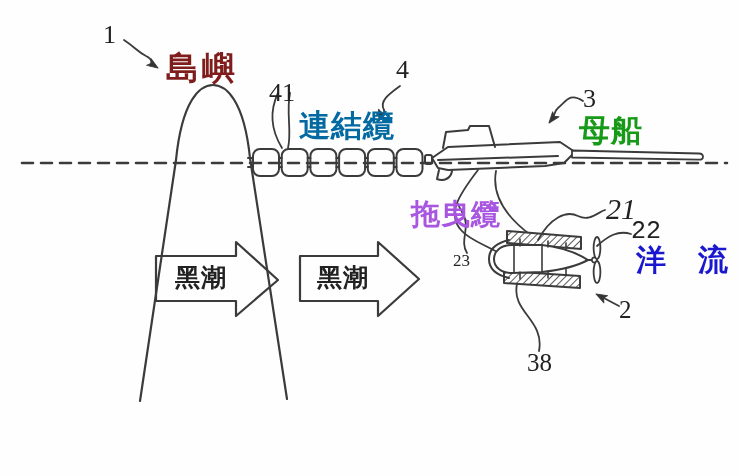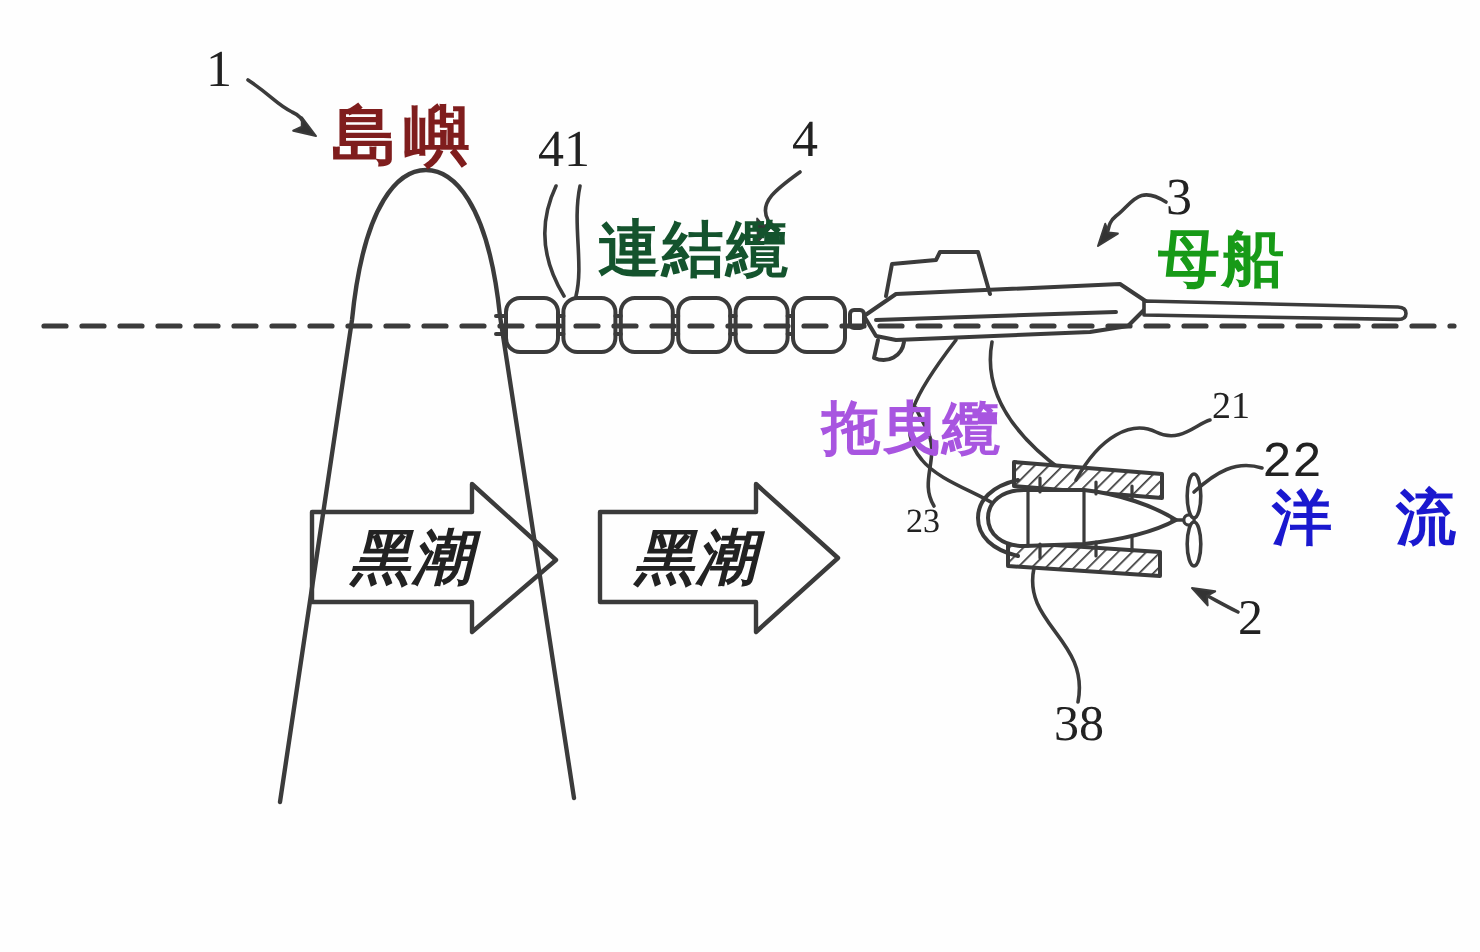--- a/index.html
+++ b/index.html
@@ -7,32 +7,32 @@
     position:relative;width:740px;height:476px;background:#fefefe;overflow:hidden;
     font-family:"DejaVu Sans",sans-serif;
   }
   .canvas svg{position:absolute;left:0;top:0;}
   .lbl{position:absolute;white-space:nowrap;line-height:1;}
   .num{
     font-family:"Liberation Serif",serif;color:#222222;font-size:26px;font-weight:400;
   }
   .cjk{font-weight:700;letter-spacing:1px;}
   .island-lbl{left:166px;top:51px;font-size:33px;color:#7f1d1d;font-weight:900;letter-spacing:3px;}
-  .connect-lbl{left:299px;top:110px;font-size:31px;color:#14532d;}
+  .connect-lbl{left:299px;top:110px;font-size:31px;color:#0369a1;}
   .ship-lbl{left:579px;top:115px;font-size:31px;color:#179a17;}
   .tow-lbl{left:411px;top:200px;font-size:29px;color:#a855e0;}
   .gen-lbl{left:636px;top:245px;width:92px;font-size:30px;color:#1a18cf;font-weight:700;}
   .gen-line1{display:flex;justify-content:space-between;}
   .gen-line2{margin-top:7px;letter-spacing:1px;}
-  .kuro{font-size:30px;color:#222222;font-weight:600;letter-spacing:1px;font-style:italic;}
+  .kuro{font-size:25px;color:#222222;font-weight:600;letter-spacing:1px;}
   .n1{left:103px;top:22px;}
-  .n41{left:269px;top:62px;}
+  .n41{left:269px;top:80px;}
   .n4{left:396px;top:57px;}
   .n3{left:583px;top:86px;}
-  .n21{left:606px;top:194px;font-size:19px;}
+  .n21{left:606px;top:194px;font-size:30px;font-style:italic;}
   .n22{left:631px;top:219px;font-size:25px;font-family:Liberation Mono, monospace;}
   .n23{left:453px;top:252px;font-size:17px;}
   .n2{left:619px;top:297px;font-size:25px;}
   .n24{left:527px;top:350px;font-size:25px;}
   .k1{left:175px;top:265px;}
   .k2{left:317px;top:265px;}
 </style>
 </head>
 <body>
 

